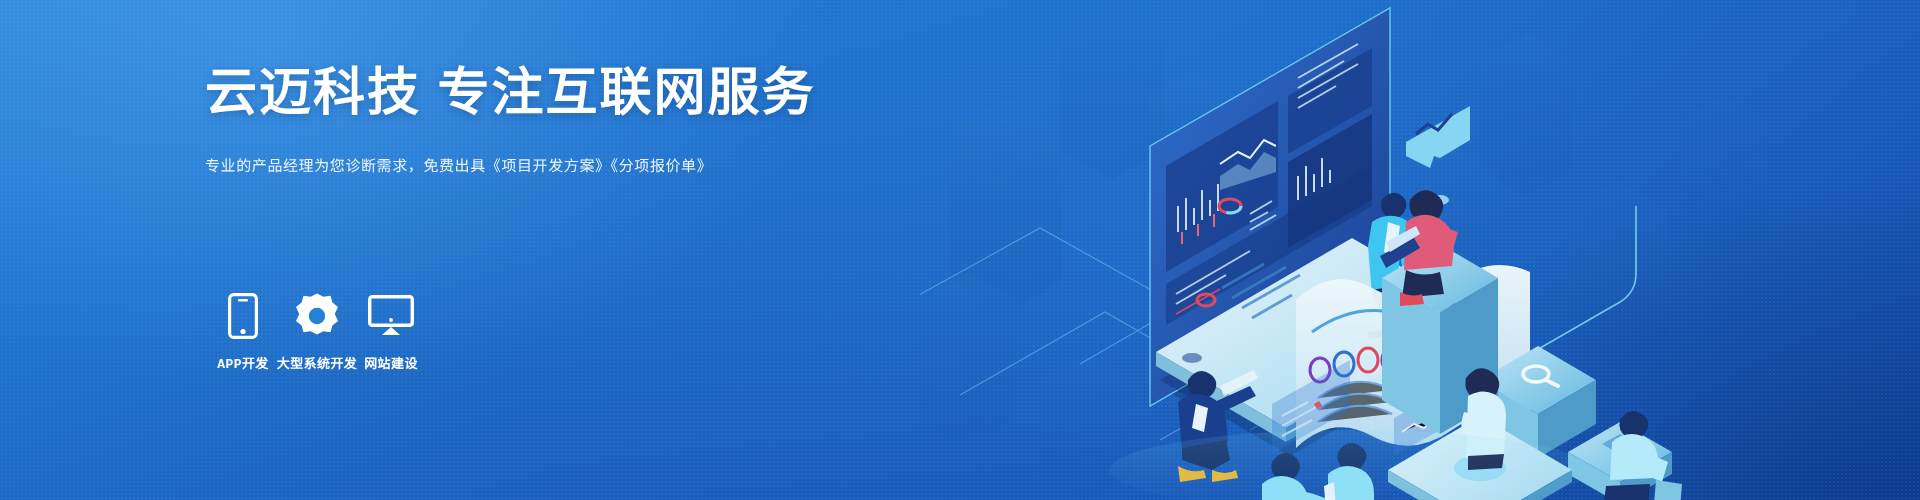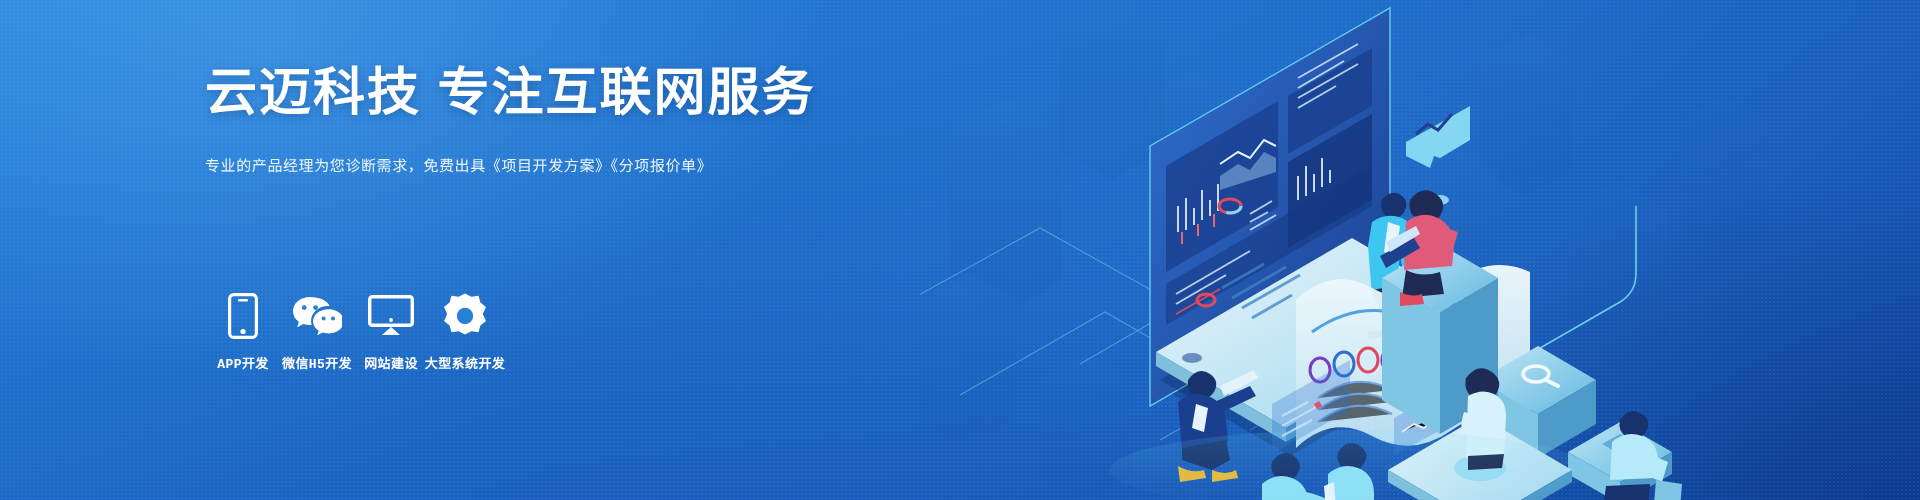--- a/index.html
+++ b/index.html
@@ -414,50 +414,37 @@
         <svg width="30" height="46" viewBox="0 0 30 46">
           <rect x="1.6" y="1.6" width="26.8" height="42.8" rx="4.2" fill="none" stroke="#ffffff" stroke-width="3.2"></rect>
           <rect x="10" y="6" width="10" height="2.6" rx="1.3" fill="#ffffff"></rect>
           <circle cx="15" cy="38.5" r="2.6" fill="#ffffff"></circle>
         </svg>
       </span>
       <span class="cap">APP开发</span>
     </div>
 
 
+
     <div class="service">
       <span class="glyph">
-        <svg width="50" height="42" viewBox="0 0 50 42">
-          <path d="M18 2 C8 2 1 8.6 1 16.2 c0 4.3 2.3 8.1 5.9 10.6 l-1.7 5.5 l6.1 -3.2 c2 0.6 4.1 0.9 6.3 0.9 c0.7 0 1.4 0 2.1 -0.1 c-0.4 -1.3 -0.6 -2.6 -0.6 -4 C19.1 17.3 26.7 11 36 11 c0.5 0 1 0 1.5 0.1 C35.9 5.8 27.7 2 18 2 z" fill="#ffffff"></path>
-          <circle cx="12.2" cy="12.6" r="2.4" fill="#2580d8"></circle>
-          <circle cx="23.6" cy="12.6" r="2.4" fill="#2580d8"></circle>
-          <path d="M36.4 14.2 C27.9 14.2 21 19.6 21 26.3 c0 3.8 2.2 7.2 5.7 9.4 l-1.4 4.6 l5.2 -2.7 c1.8 0.5 3.7 0.8 5.8 0.8 C44.9 38.4 52 33 52 26.3 C52 19.6 44.9 14.2 36.4 14.2 z" fill="#ffffff"></path>
-          <circle cx="31.6" cy="23.4" r="2" fill="#2580d8"></circle>
-          <circle cx="41" cy="23.4" r="2" fill="#2580d8"></circle>
+        <svg width="46" height="46" viewBox="0 0 46 46">
+          <path d="M23 0.5 l6.4 3.3 l7.1 -1.1 l1.9 6.9 l5.6 4.5 l-3 6.5 l0 0.8 l3 6.5 l-5.6 4.5 l-1.9 6.9 l-7.1 -1.1 l-6.4 3.3 l-6.4 -3.3 l-7.1 1.1 l-1.9 -6.9 l-5.6 -4.5 l3 -6.5 l0 -0.8 l-3 -6.5 l5.6 -4.5 l1.9 -6.9 l7.1 1.1 z" fill="#ffffff"></path>
+          <circle cx="23" cy="23" r="8.2" fill="#2580d8"></circle>
         </svg>
       </span>
-      <span class="cap">微信H5开发</span>
+      <span class="cap">大型系统开发</span>
     </div>
 
     <div class="service">
       <span class="glyph">
         <svg width="46" height="42" viewBox="0 0 46 42">
           <rect x="1.7" y="1.7" width="42.6" height="28.6" rx="2.6" fill="none" stroke="#ffffff" stroke-width="3.4"></rect>
           <circle cx="23" cy="25" r="1.9" fill="#ffffff"></circle>
           <path d="M23 32 L14 40 L32 40 Z" fill="#ffffff"></path>
         </svg>
       </span>
       <span class="cap">网站建设</span>
     </div>
 
-    <div class="service">
-      <span class="glyph">
-        <svg width="46" height="46" viewBox="0 0 46 46">
-          <path d="M23 0.5 l6.4 3.3 l7.1 -1.1 l1.9 6.9 l5.6 4.5 l-3 6.5 l0 0.8 l3 6.5 l-5.6 4.5 l-1.9 6.9 l-7.1 -1.1 l-6.4 3.3 l-6.4 -3.3 l-7.1 1.1 l-1.9 -6.9 l-5.6 -4.5 l3 -6.5 l0 -0.8 l-3 -6.5 l5.6 -4.5 l1.9 -6.9 l7.1 1.1 z" fill="#ffffff"></path>
-          <circle cx="23" cy="23" r="8.2" fill="#2580d8"></circle>
-        </svg>
-      </span>
-      <span class="cap">大型系统开发</span>
-    </div>
-
   </div>
 
 </div>
 
 </body></html>

